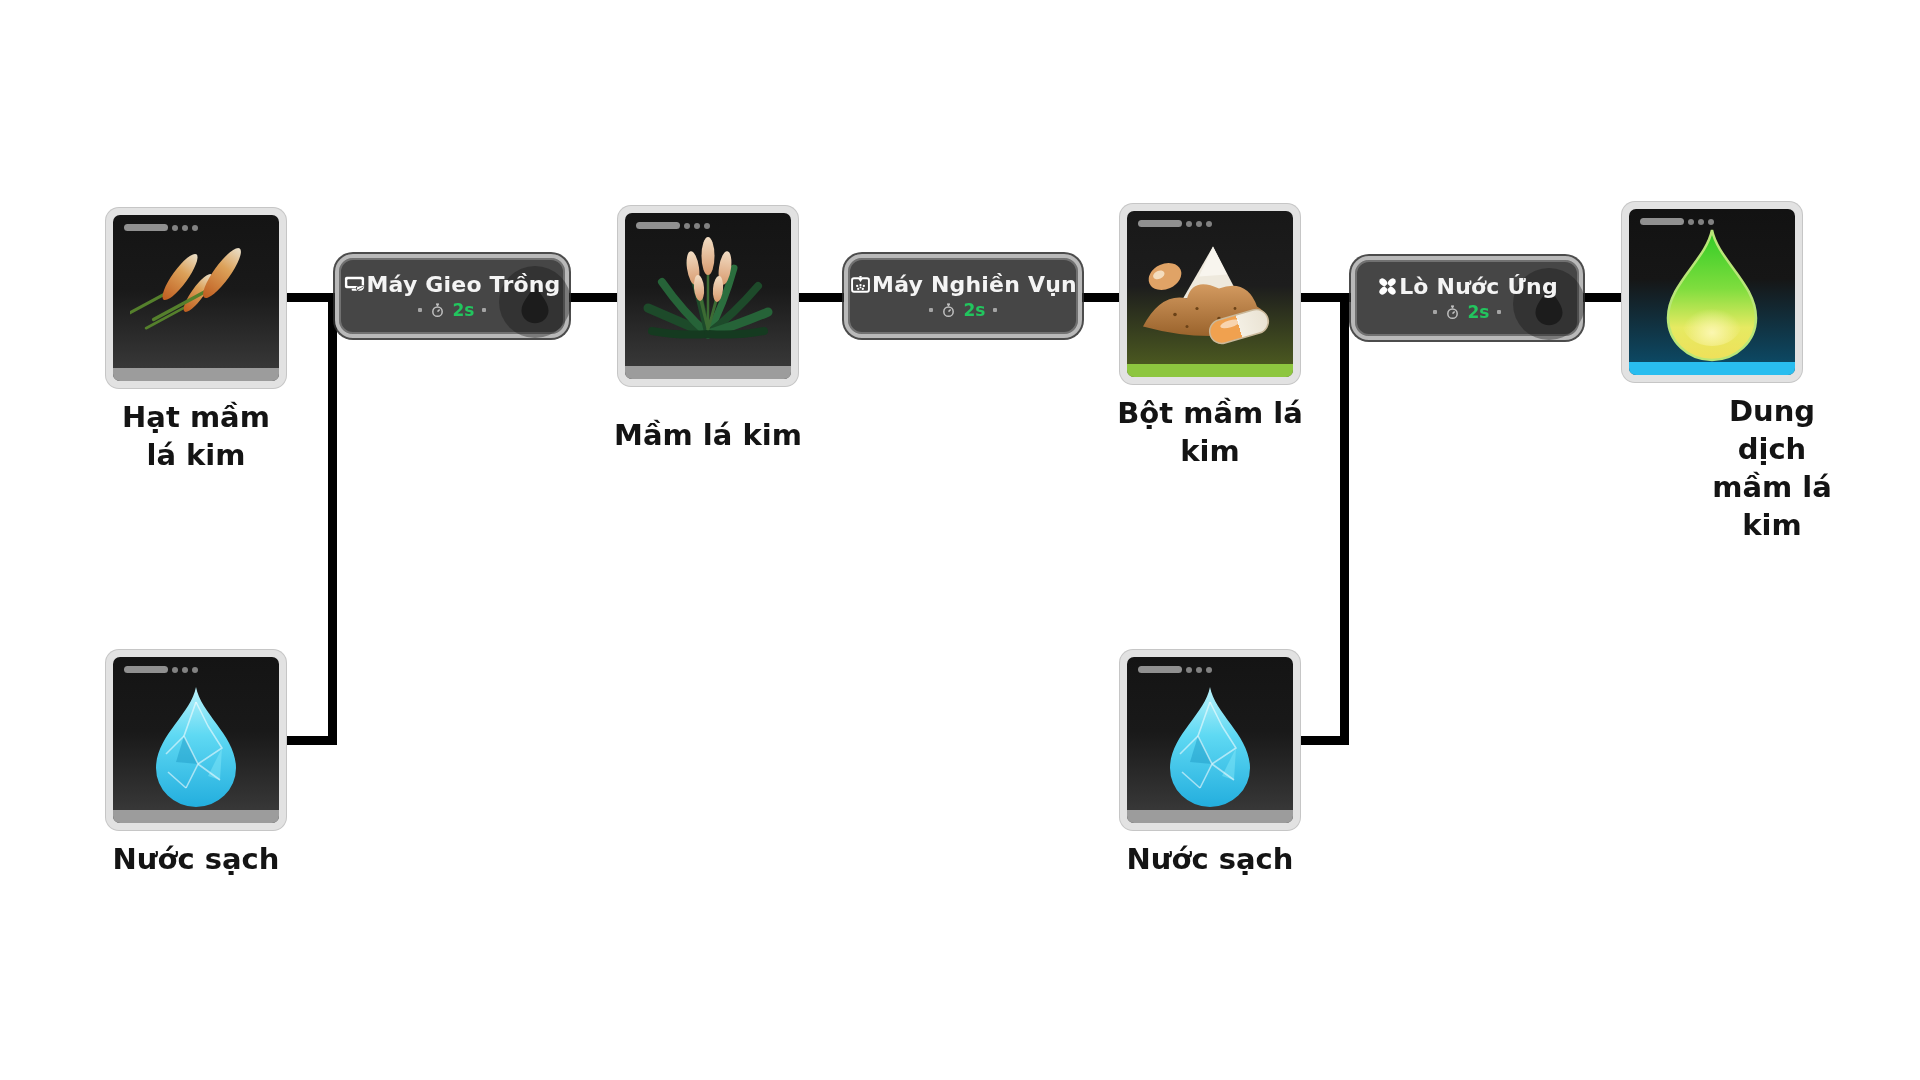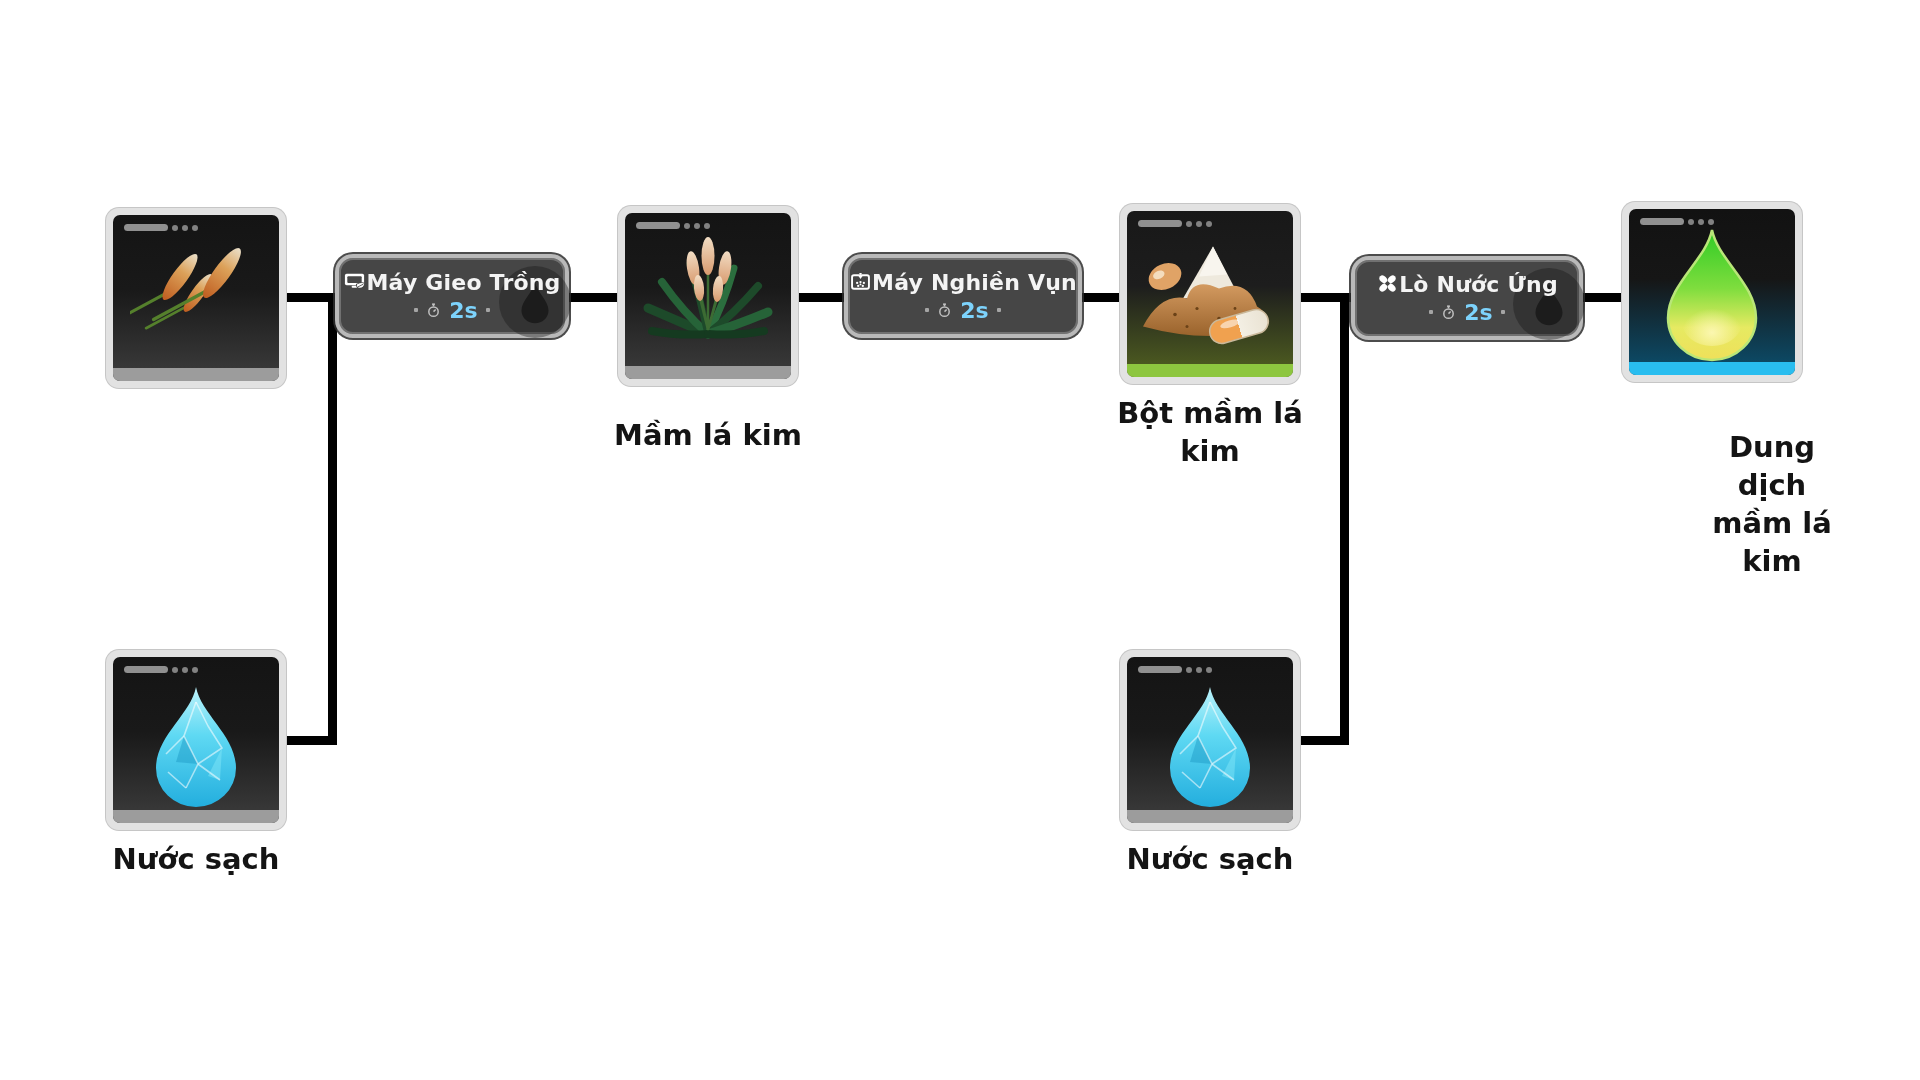--- a/index.html
+++ b/index.html
@@ -8,24 +8,24 @@
 
   
   .wire{position:absolute;background:#000000;z-index:1;}
   .wire.h{height:9px;}
   .wire.v{width:9px;}
 
   
   .machine{position:absolute;height:76px;background:#464646;border:4px solid #b9b9b9;
            border-radius:18px;box-shadow:0 0 0 2px rgba(45,45,45,.85), inset 0 0 0 2px rgba(150,150,150,.55);
            display:flex;flex-direction:column;align-items:center;justify-content:center;gap:3px;z-index:2;}
-  .m-row1{display:flex;z-index:1;}
+  .m-row1{display:flex;align-items:center;z-index:1;}
   .m-label{color:#f4f4f4;font-size:22px;font-weight:600;letter-spacing:.2px;white-space:nowrap;}
   .m-row2{display:flex;align-items:center;gap:8px;z-index:1;}
-  .m-time{color:#7dd3fc;font-size:22px;font-weight:700;}
+  .m-time{color:#22c55e;font-size:17px;font-weight:700;}
   .tick{width:4px;height:4px;border-radius:1px;background:#a5a5a5;}
   .watermark{position:absolute;top:8px;right:-6px;width:72px;height:72px;border-radius:50%;
              background:rgba(22,22,22,.38);display:flex;align-items:center;justify-content:center;z-index:0;}
 
   
   .card{position:absolute;width:180px;height:180px;border-radius:13px;background:#e2e2e2;
         box-shadow:0 0 0 1px #c6c6c6;padding:7px;box-sizing:border-box;z-index:3;}
   .card-inner{position:relative;width:100%;height:100%;border-radius:7px;overflow:hidden;}
   .inner-dark{background:linear-gradient(180deg,#141414 0%,#191919 45%,#3a3a3a 96%);}
   .inner-powder{background:linear-gradient(180deg,#181818 0%,#1d1d1d 45%,#4c5a20 94%);}
@@ -203,20 +203,22 @@
         <span class="chrome-dot"></span>
       </div>
       <svg class="art" width="132" height="132" viewBox="0 0 132 132">
         <use href="#spike" transform="translate(50,42) rotate(36)"></use>
         <use href="#spike" transform="translate(68,58) rotate(36) scale(0.82)"></use>
         <use href="#spike" transform="translate(92,38) rotate(36) scale(1.08)"></use>
       </svg>
       <div class="footer gray"></div>
     </div>
   </div>
+  <div class="item-label" style="left:196px;top:398px;">Hạt mầm
+lá kim</div>
 
   <div class="card" style="left:618px;top:206px;">
     <div class="card-inner inner-dark">
       <div class="chrome">
         <span class="chrome-pill"></span>
         <span class="chrome-dot"></span>
         <span class="chrome-dot"></span>
         <span class="chrome-dot"></span>
       </div>
       <svg class="art" width="140" height="130" viewBox="0 0 140 130">
@@ -284,21 +286,21 @@
         <span class="chrome-dot"></span>
         <span class="chrome-dot"></span>
       </div>
       <svg class="art" width="112" height="138" viewBox="0 0 112 138">
         <path d="M56,4 C62,34 100,58 100,92 A44,42 0 1 1 12,92 C12,58 50,34 56,4 Z" fill="url(#solG)" stroke="#b9e678" stroke-width="2.5"></path>
         <ellipse cx="56" cy="96" rx="30" ry="24" fill="url(#solHi)"></ellipse>
       </svg>
       <div class="footer cyan"></div>
     </div>
   </div>
-  <div class="item-label" style="left:1772px;top:392px;margin-top:36px;">Dung dịch
+  <div class="item-label" style="left:1772px;top:392px;">Dung dịch
 mầm lá
 kim</div>
 
   <div class="card" style="left:106px;top:650px;">
     <div class="card-inner inner-dark">
       <div class="chrome">
         <span class="chrome-pill"></span>
         <span class="chrome-dot"></span>
         <span class="chrome-dot"></span>
         <span class="chrome-dot"></span>

